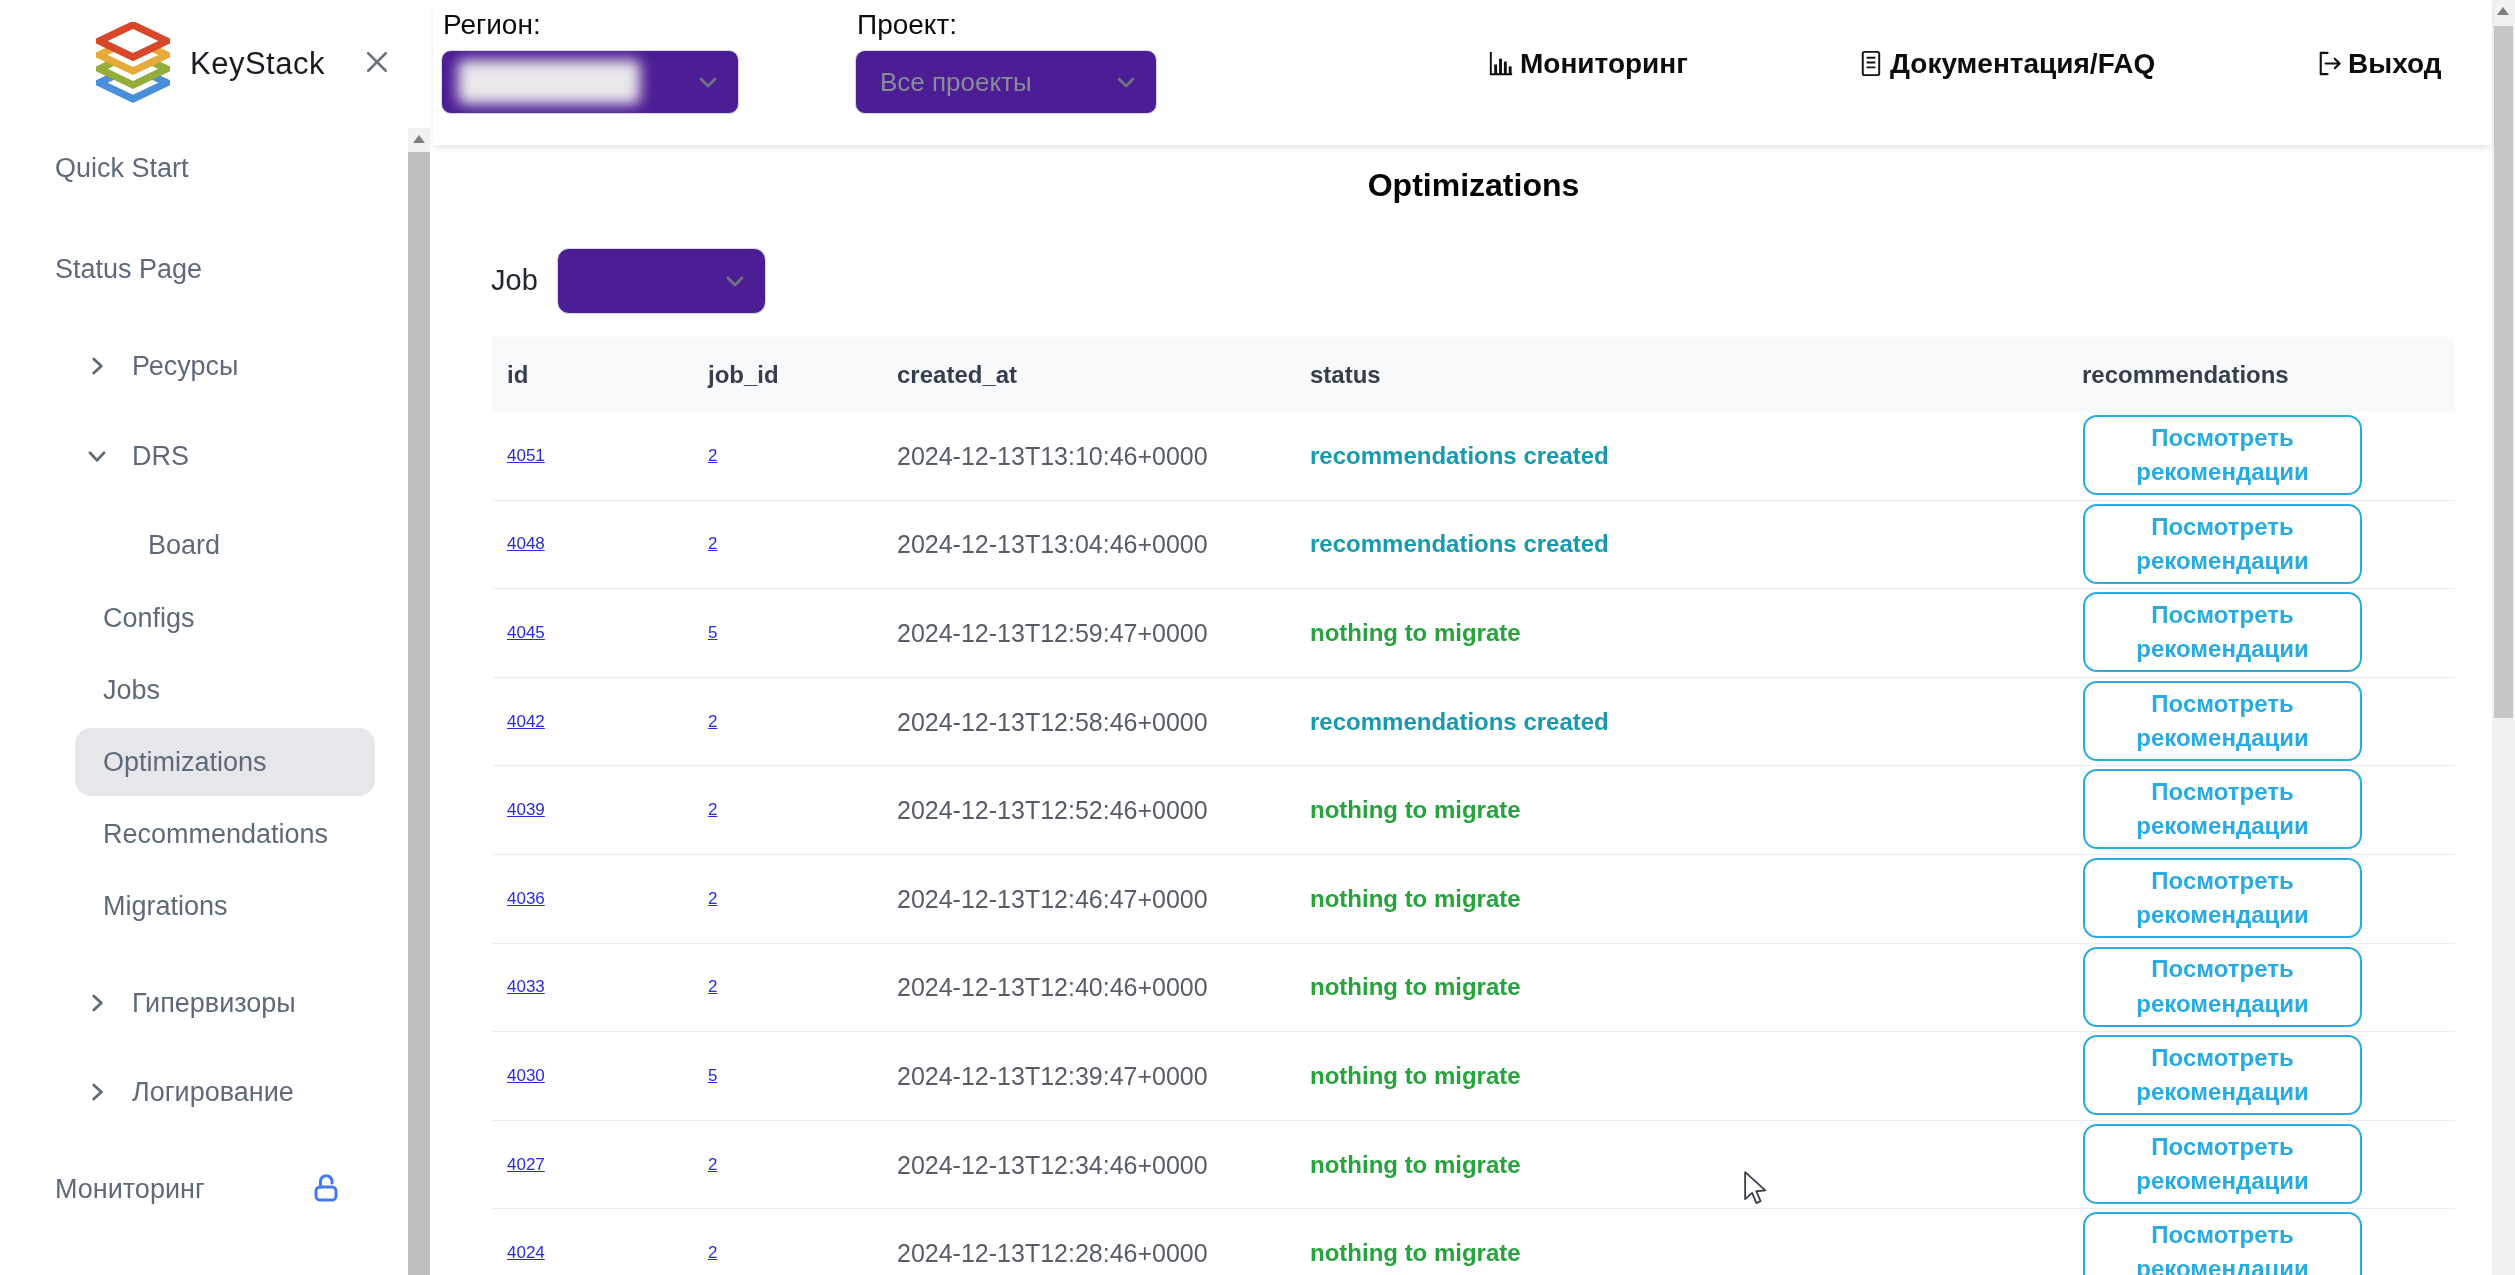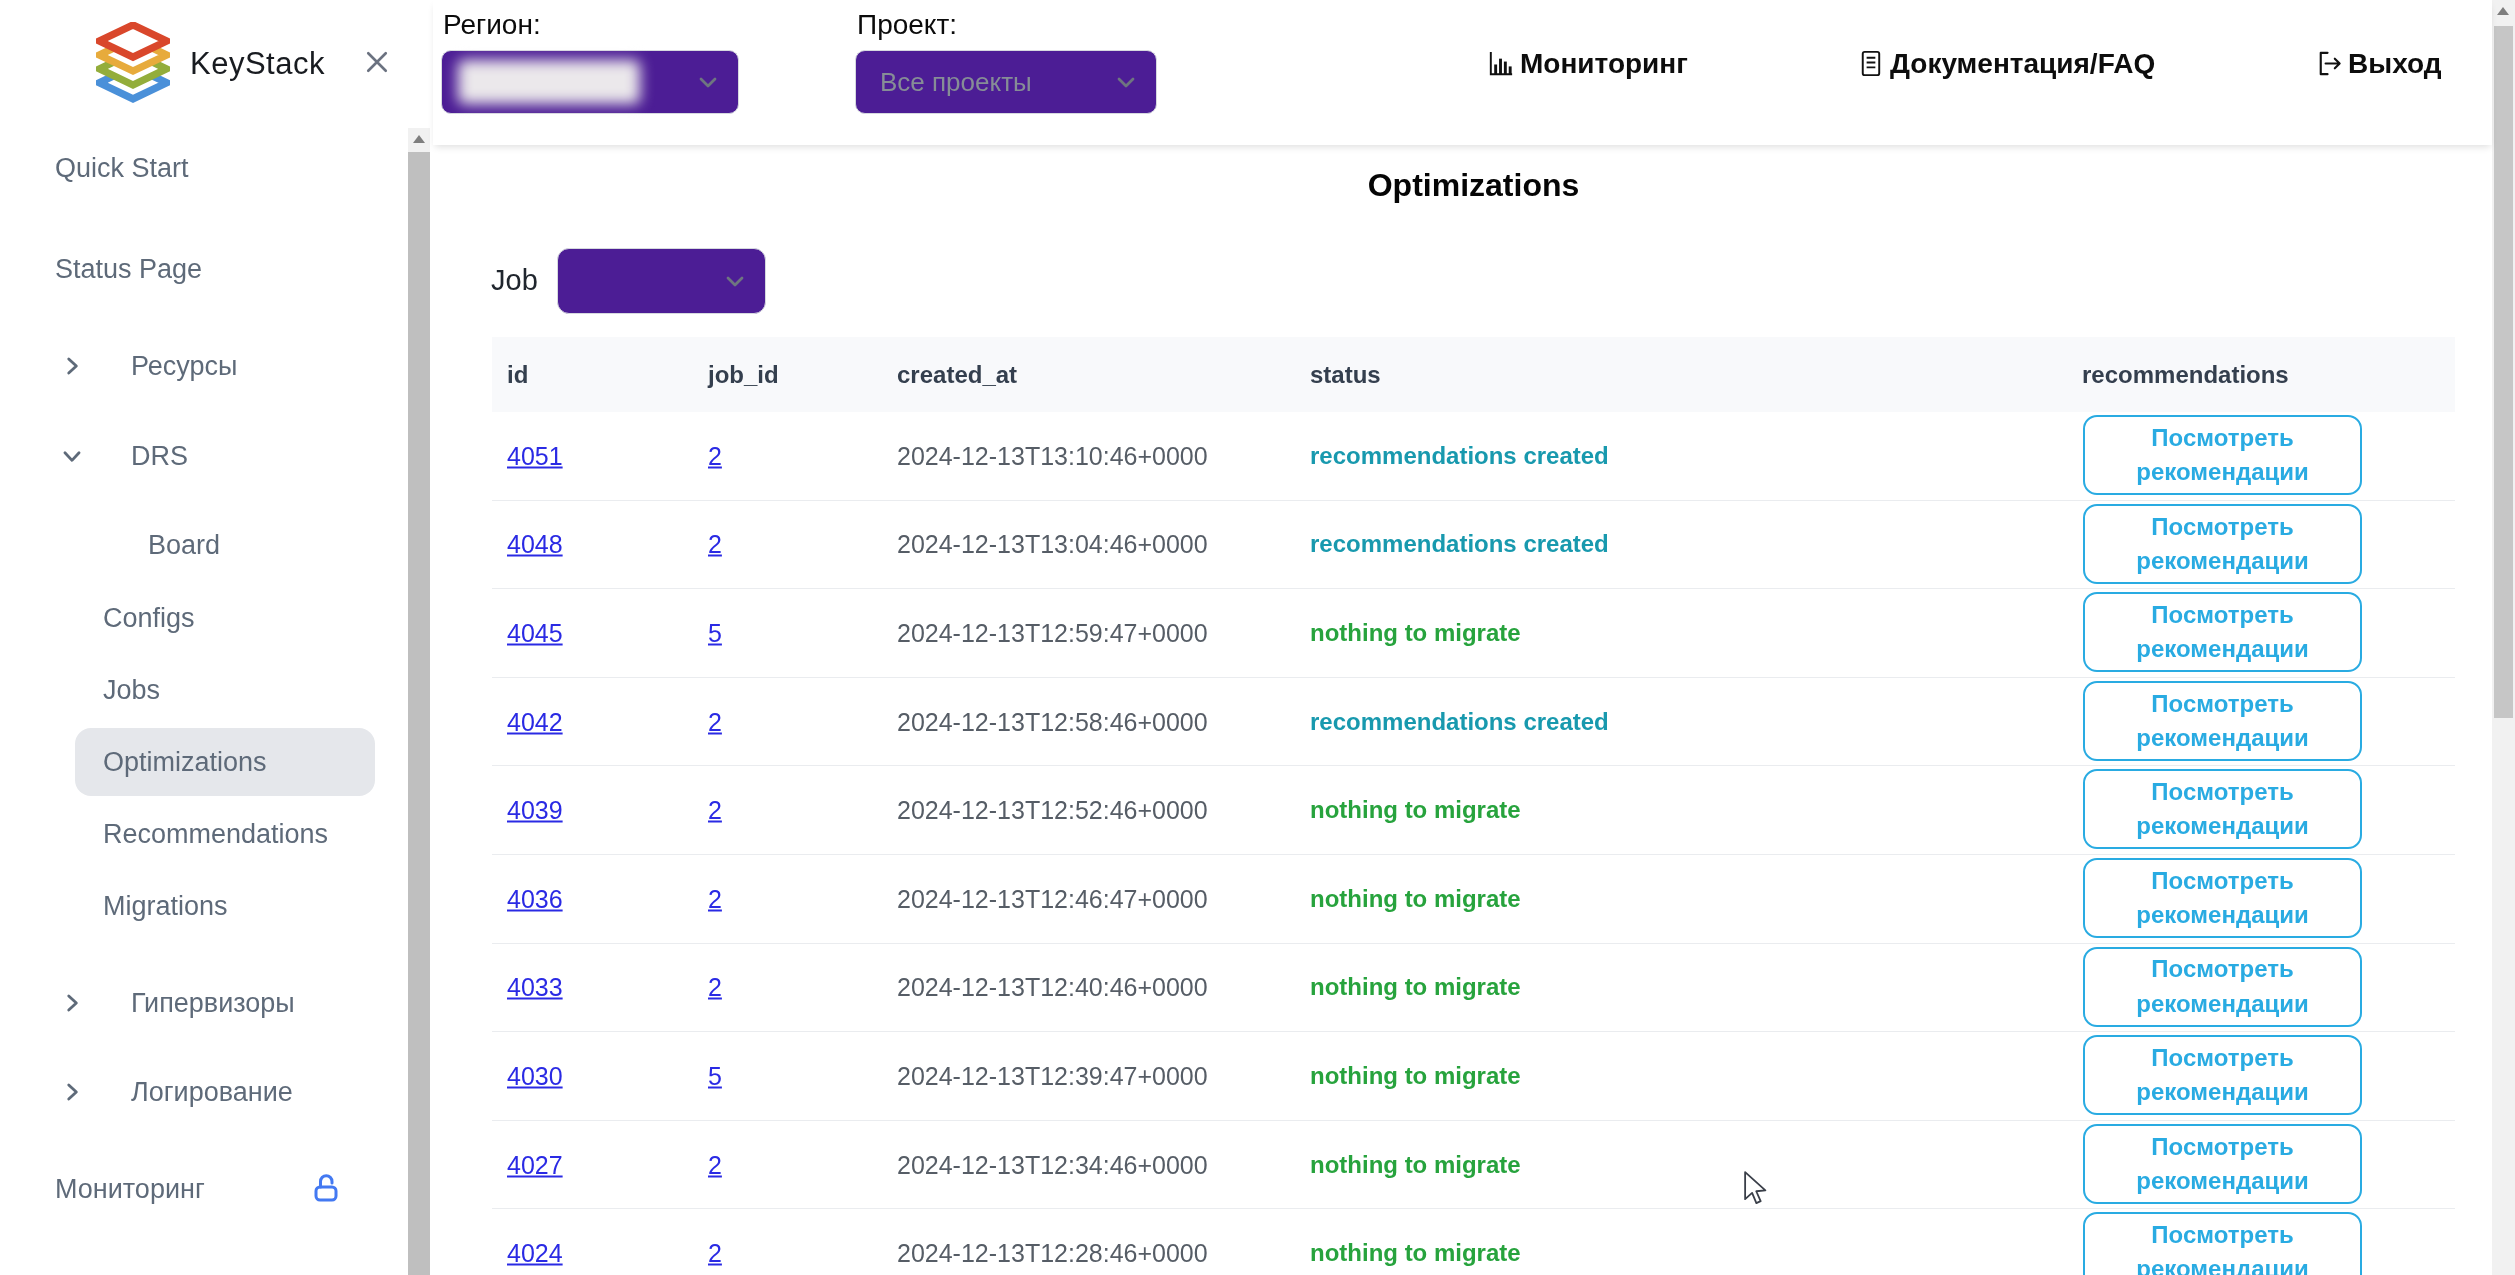--- a/index.html
+++ b/index.html
@@ -12,21 +12,21 @@
   
   .sidebar{position:absolute;left:0;top:0;width:433px;height:1275px;background:#fff;}
   .sb-header{position:absolute;left:0;top:0;width:433px;height:130px;}
   .logo{position:absolute;left:96px;top:22px;width:74px;height:82px;}
   .brand{position:absolute;left:190px;top:46px;font-size:31px;font-weight:500;color:#181b20;letter-spacing:.5px;}
   .sb-close{position:absolute;left:362px;top:47px;width:30px;height:30px;cursor:pointer;}
   .sb-item{position:absolute;left:0;height:68px;line-height:68px;width:400px;
     font-size:27px;color:#5e6a79;display:flex;align-items:center;cursor:pointer;}
   .sb-item .sb-label{padding-left:55px;}
   .sb-item.grp .sb-label{padding-left:0;}
-  .sb-item.grp{padding-left:59px;gap:24px;}
+  .sb-item.grp{padding-left:84px;}
   .sb-item.grp .chev{margin-right:22px;}
   .sb-item.sub .sb-label{padding-left:103px;}
   .sb-item.sel .hl{position:absolute;left:75px;top:0;width:300px;height:68px;background:#e5e7eb;border-radius:16px;z-index:-1;}
   .sb-item.sel{z-index:1;}
   .chev svg{width:26px;height:26px;}
   .lock{position:absolute;left:308px;top:16px;width:36px;height:36px;}
   .sb-scroll{position:absolute;left:408px;top:128px;width:22px;height:1147px;background:#f1f1f1;}
   .scroll-btn{position:absolute;left:0;top:0;width:22px;height:22px;display:flex;align-items:center;justify-content:center;}
   .tri-up{width:0;height:0;border-left:6px solid transparent;border-right:6px solid transparent;border-bottom:8px solid #7e7e7e;}
   .sb-thumb{position:absolute;left:0;top:24px;width:22px;height:1123px;background:#bfbfbf;}
@@ -55,21 +55,21 @@
     font-size:32px;font-weight:800;color:#050505;}
   .job-filter{position:absolute;left:58px;top:120px;height:66px;}
   .job-label{position:absolute;left:0;top:0;line-height:66px;font-size:29px;color:#20262e;}
   .sel-job{left:66px;top:1px;width:207px;height:64px;border-radius:12px;}
   .table{position:absolute;left:59px;top:210px;width:1963px;}
   .thead{position:relative;height:75px;background:#f8f9fb;}
   .th{position:absolute;top:0;line-height:75px;font-size:24px;font-weight:700;color:#343f4e;}
   .t-row{position:relative;height:87.6px;border-bottom:1px solid #eaecef;background:#fff;}
   .cell{position:absolute;top:50%;transform:translateY(-50%);}
   .col0{left:15px;}.col1{left:216px;}.col2{left:405px;}.col3{left:818px;}.col4{left:1590px;}
-  a.idlink{color:var(--link,#2a2ae4);text-decoration:underline;font-size:25px;}
+  a.idlink{color:var(--link,#2a2ae4);text-decoration:underline;font-size:17px;}
   .dt{font-size:25px;color:#565d66;}
   .st{font-size:24px;font-weight:700;}
   .st-teal{color:var(--teal,#1899ae);}
   .st-green{color:var(--green,#27a33d);}
   .view-btn{position:absolute;left:1591px;top:3px;width:279px;height:80px;box-sizing:border-box;
     border:2px solid var(--btn,#29abe2);border-radius:14px;background:#fff;cursor:pointer;
     display:flex;flex-direction:column;align-items:center;justify-content:center;
     font-size:24px;font-weight:700;line-height:1.42;color:var(--btn,#29abe2);}
   
   .pg-scroll{position:absolute;right:0;top:0;width:23px;height:1275px;background:#f1f1f1;}

